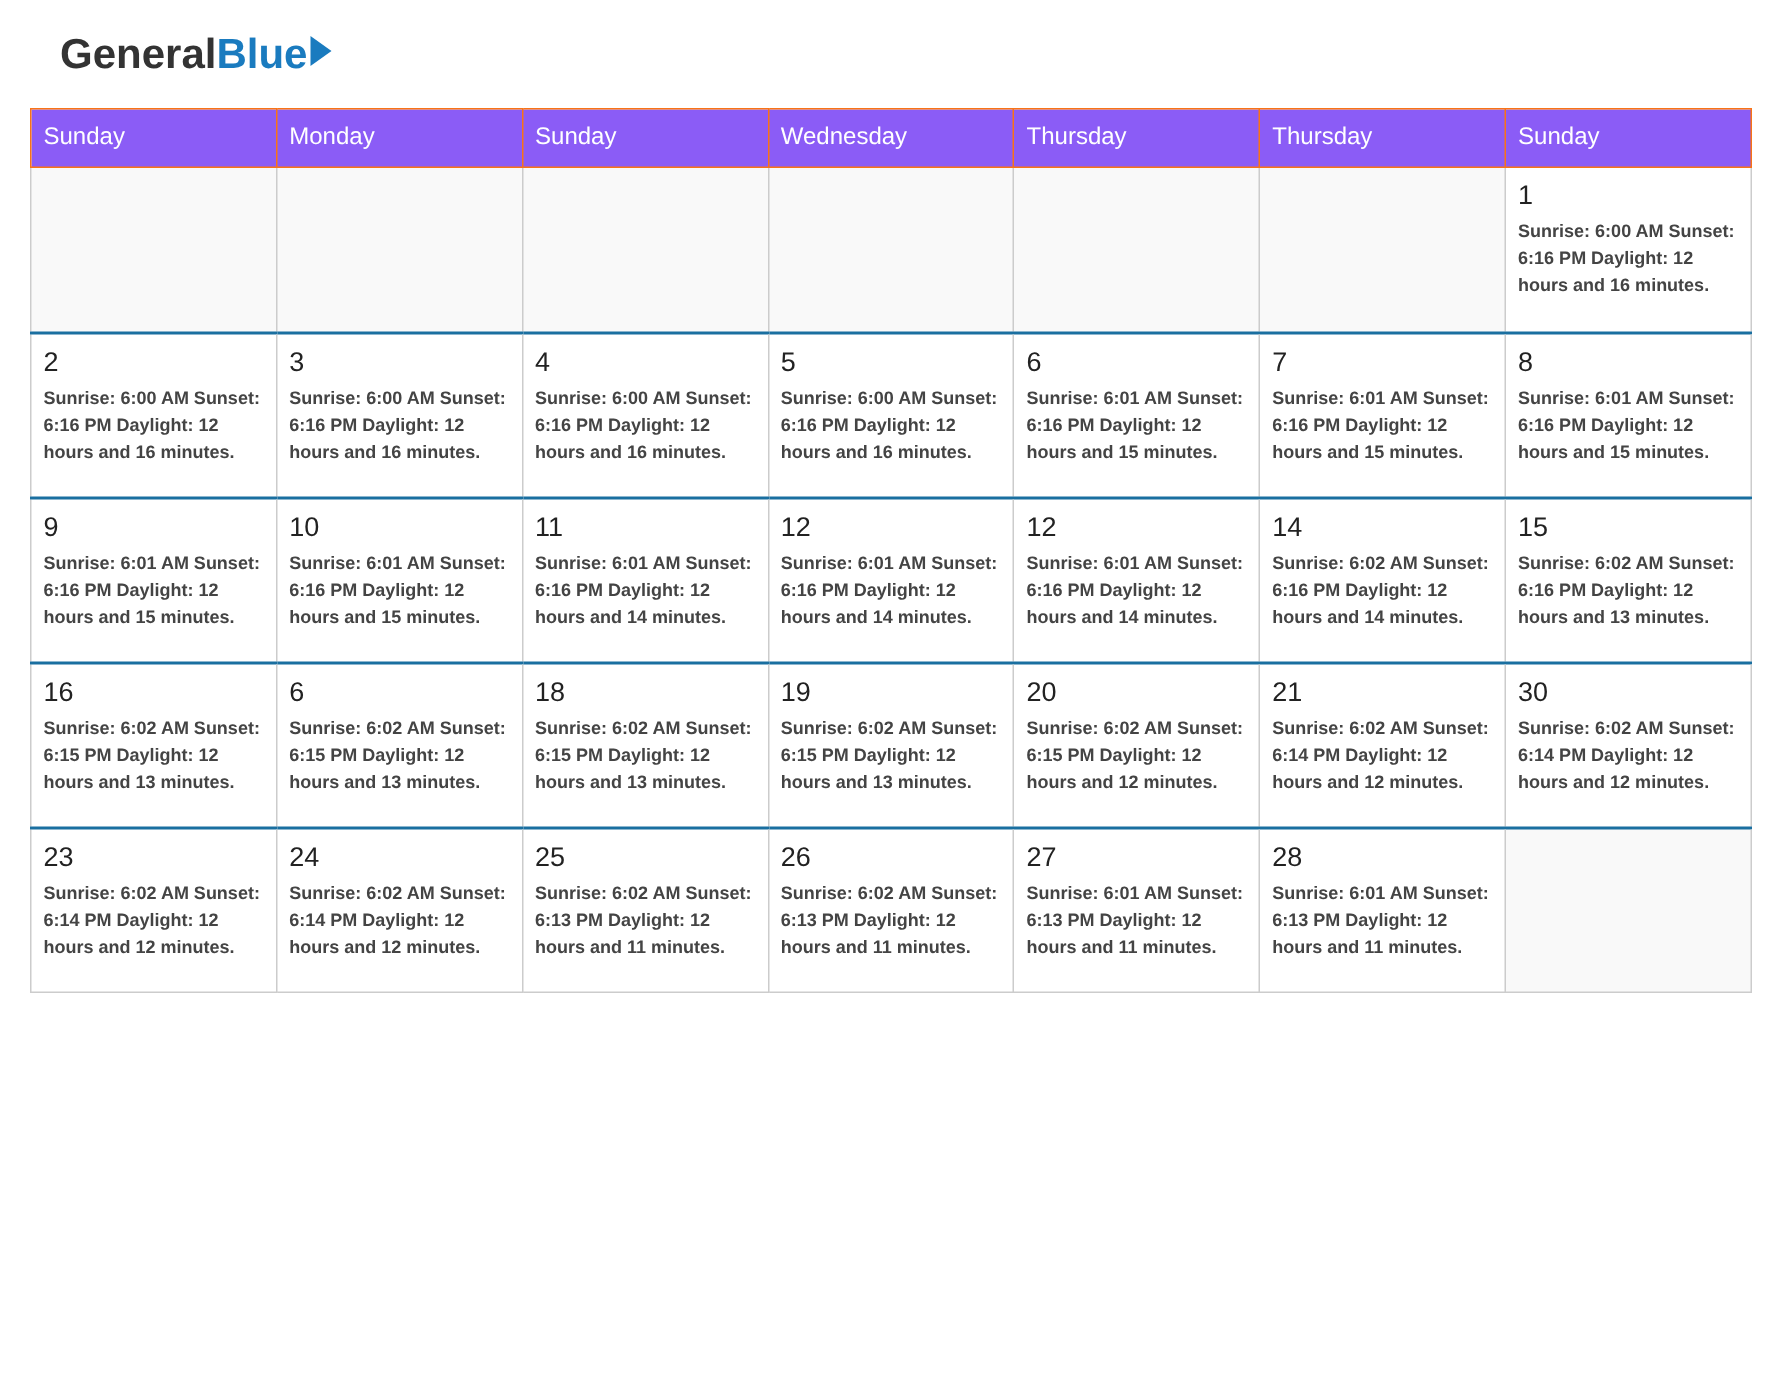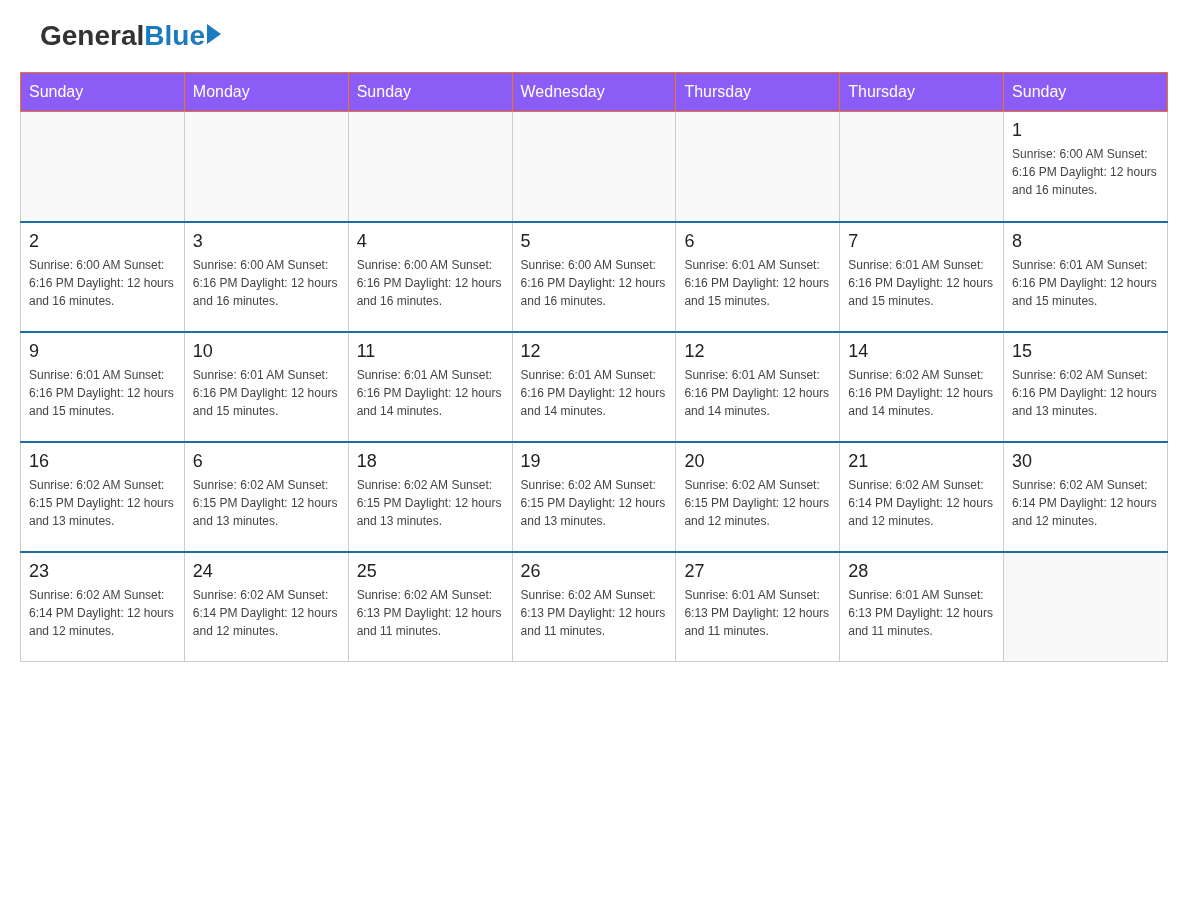--- a/index.html
+++ b/index.html
@@ -84,20 +84,21 @@
     .day-number {
       font-size: 18px;
       color: #222;
       font-weight: normal;
       margin-bottom: 4px;
     }
     .day-info {
       font-size: 12px;
       color: #444;
       line-height: 1.5;
+      font-weight: bold;
     }
     .empty-cell {
       background: #f9f9f9;
     }
     .row-separator td {
       border-top: 2px solid #1a6fa0;
     }
   </style>
 </head>
 <body>

